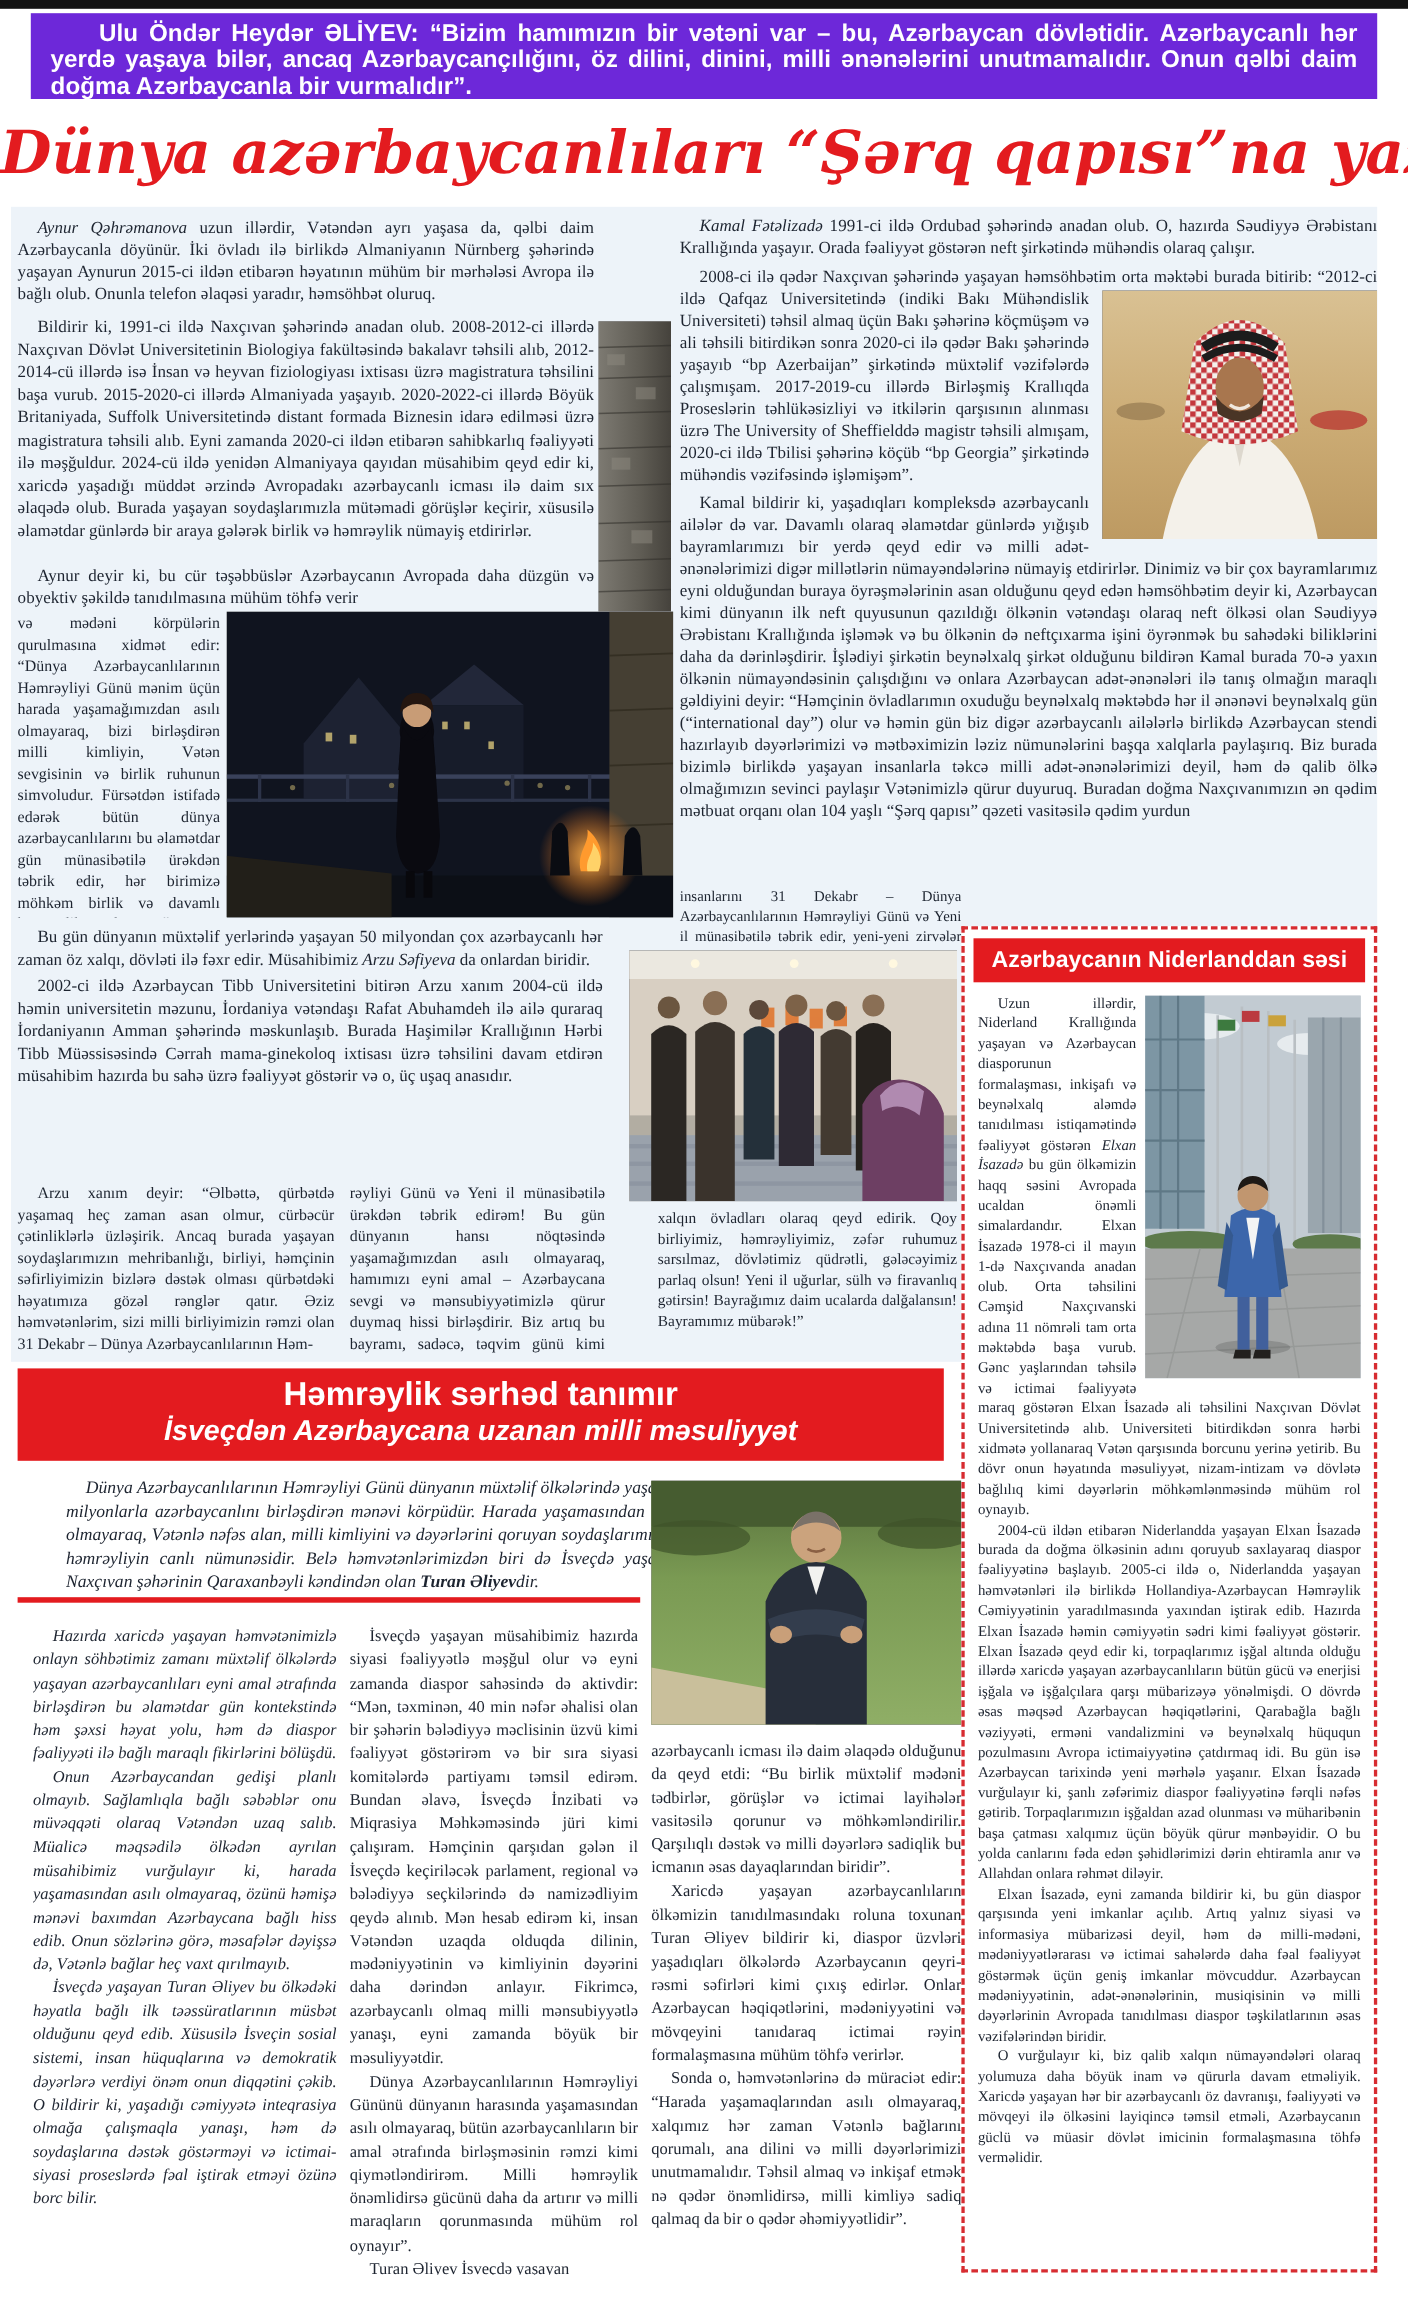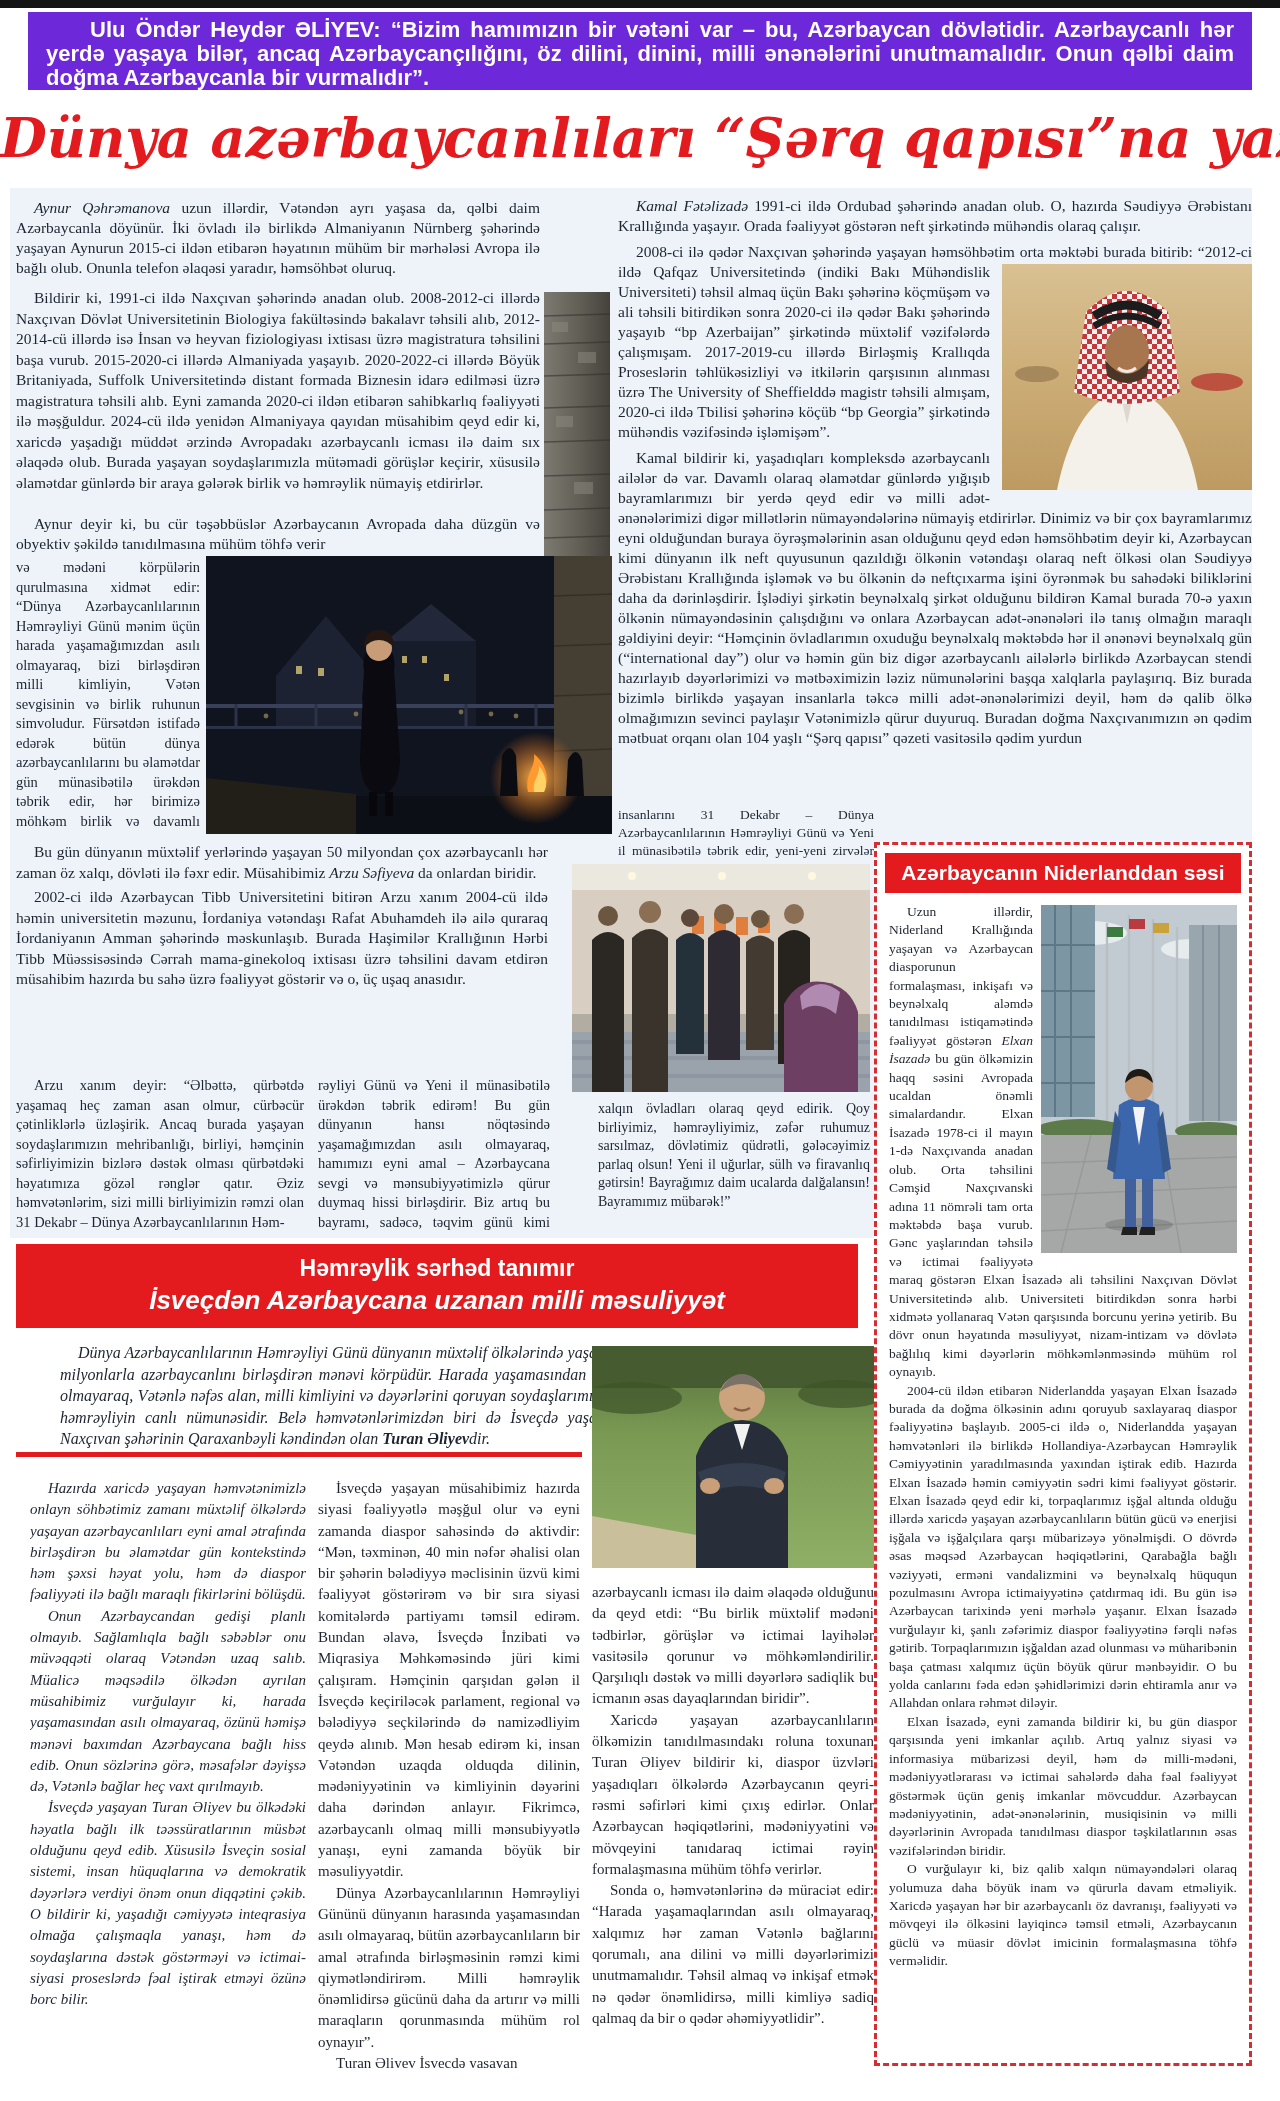--- a/index.html
+++ b/index.html
@@ -34,21 +34,21 @@
 
   .arzu-intro{left:16px;top:842px;width:532px;height:228px;font-size:15.5px;line-height:20.5px;}
   .arzu-intro p{margin:0 0 4px 0;}
   .arzu-c1{left:16px;top:1076px;width:288px;height:158px;font-size:14.5px;line-height:19.5px;}
   .arzu-c2{left:318px;top:1076px;width:232px;height:158px;font-size:14.5px;line-height:19.5px;}
   .arzu-c3{left:598px;top:1100px;width:272px;height:138px;font-size:14px;line-height:18.5px;}
 
   .sw-banner{left:16px;top:1244px;width:842px;height:84px;background:#e31b1f;color:#fff;
              font-family:"Liberation Sans",sans-serif;font-weight:bold;text-align:center;
              box-sizing:border-box;padding-top:9px;}
-  .sw-banner .l1{font-size:23px;line-height:30px;margin:0;}
+  .sw-banner .l1{font-size:30px;line-height:30px;margin:0;}
   .sw-banner .l2{font-size:26px;line-height:34px;margin:0;font-style:italic;}
   .sw-intro{left:16px;top:1342px;width:560px;height:106px;font-style:italic;
             font-size:16px;line-height:21.5px;margin-left:44px;}
   .red-rule{left:16px;top:1452px;width:566px;height:5px;background:#e31b1f;}
   .sw-c1{left:30px;top:1478px;width:276px;height:590px;font-size:15px;line-height:21.3px;font-style:italic;}
   .sw-c2{left:318px;top:1478px;width:262px;height:590px;font-size:15px;line-height:21.3px;}
   .sw-c3{left:592px;top:1582px;width:282px;height:490px;font-size:15px;line-height:21.3px;}
   .sw-c1 p,.sw-c2 p,.sw-c3 p{margin:0;}
 
   .nl-box{left:874px;top:842px;width:378px;height:1224px;box-sizing:border-box;

